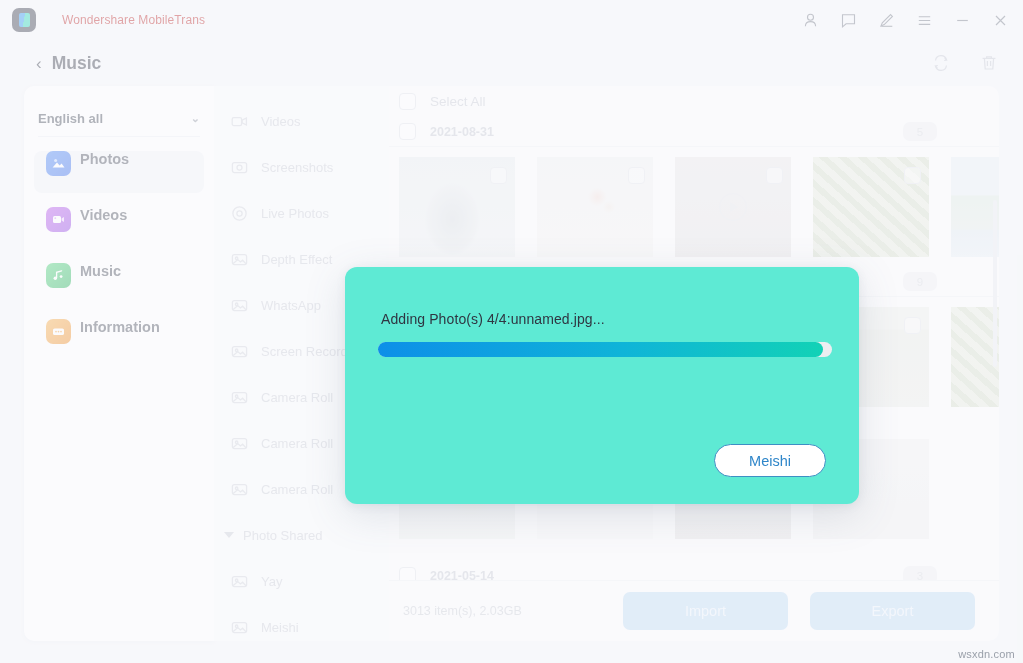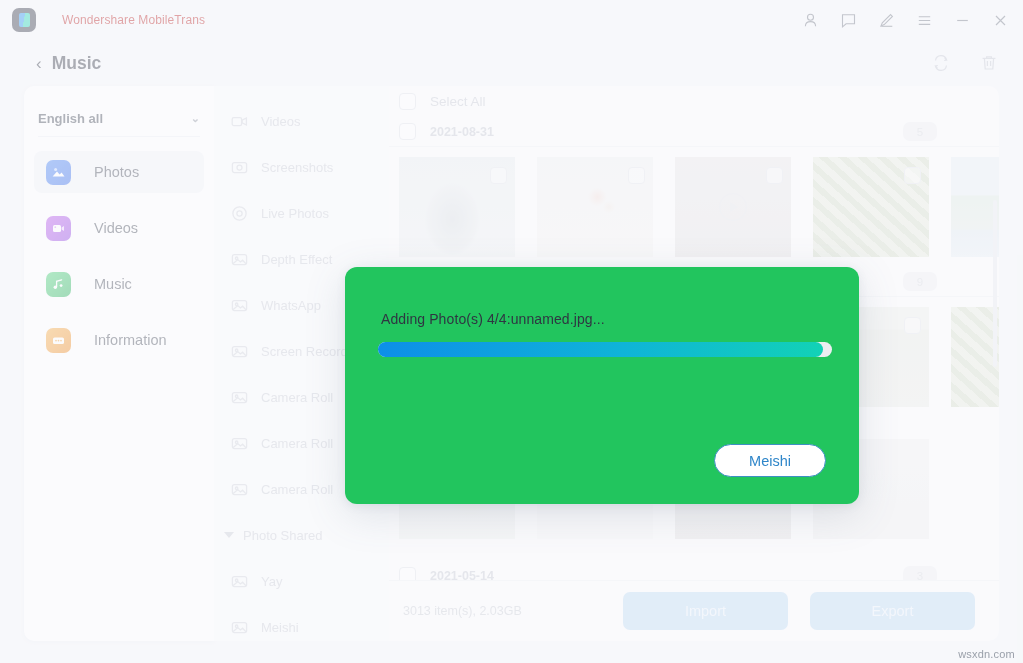--- a/index.html
+++ b/index.html
@@ -78,23 +78,23 @@
   .langsel{
     margin:6px 14px 0 14px;
     height:32px;display:flex;align-items:center;
     font-size:13px;color:#3c4350;font-weight:bold;
     border-bottom:1px solid #edeff3;
     padding-bottom:2px;
   }
   .langsel .caret{margin-left:auto;color:#8a909c;font-size:11px;}
   .navlist{margin-top:14px;padding:0 10px;}
   .navitem{
-    display:flex;align-items:center;gap:23px;
+    display:flex;gap:9px;
     height:42px;border-radius:8px;padding:0 12px;
-    margin-bottom:14px;cursor:default;
+    margin-bottom:14px;cursor:default;font-weight:bold;
   }
   .navitem.active{background:#f1f3f8;}
   .navitem .label{font-size:14.5px;color:#3f4653;}
   .nicon{
     width:25px;height:25px;border-radius:7px;flex:0 0 25px;
     display:flex;align-items:center;justify-content:center;
     position:relative;
   }
   .nicon svg{display:block;}
 
@@ -227,21 +227,21 @@
     position:absolute;top:18%;left:0;width:4px;height:36%;
     border-radius:3px;background:#e6e9ee;
   }
 
   
   .overlay{
     position:absolute;inset:0;background:rgba(248,249,251,.62);
   }
   .modal{
     position:absolute;left:345px;top:267px;width:480px;height:203px;
-    background:#22c55e;border-radius:12px;
+    background:#5eead4;border-radius:12px;
     box-shadow:0 10px 40px rgba(90,105,130,.17), 0 2px 10px rgba(90,105,130,.10);
     padding:17px;
   }
   .modal-msg{
     position:absolute;left:36px;top:44px;
     font-size:14px;color:#2f3642;letter-spacing:.1px;
   }
   .progress-track{
     position:absolute;left:33px;top:75px;width:454px;height:15px;
     border-radius:8px;background:#eceef1;

